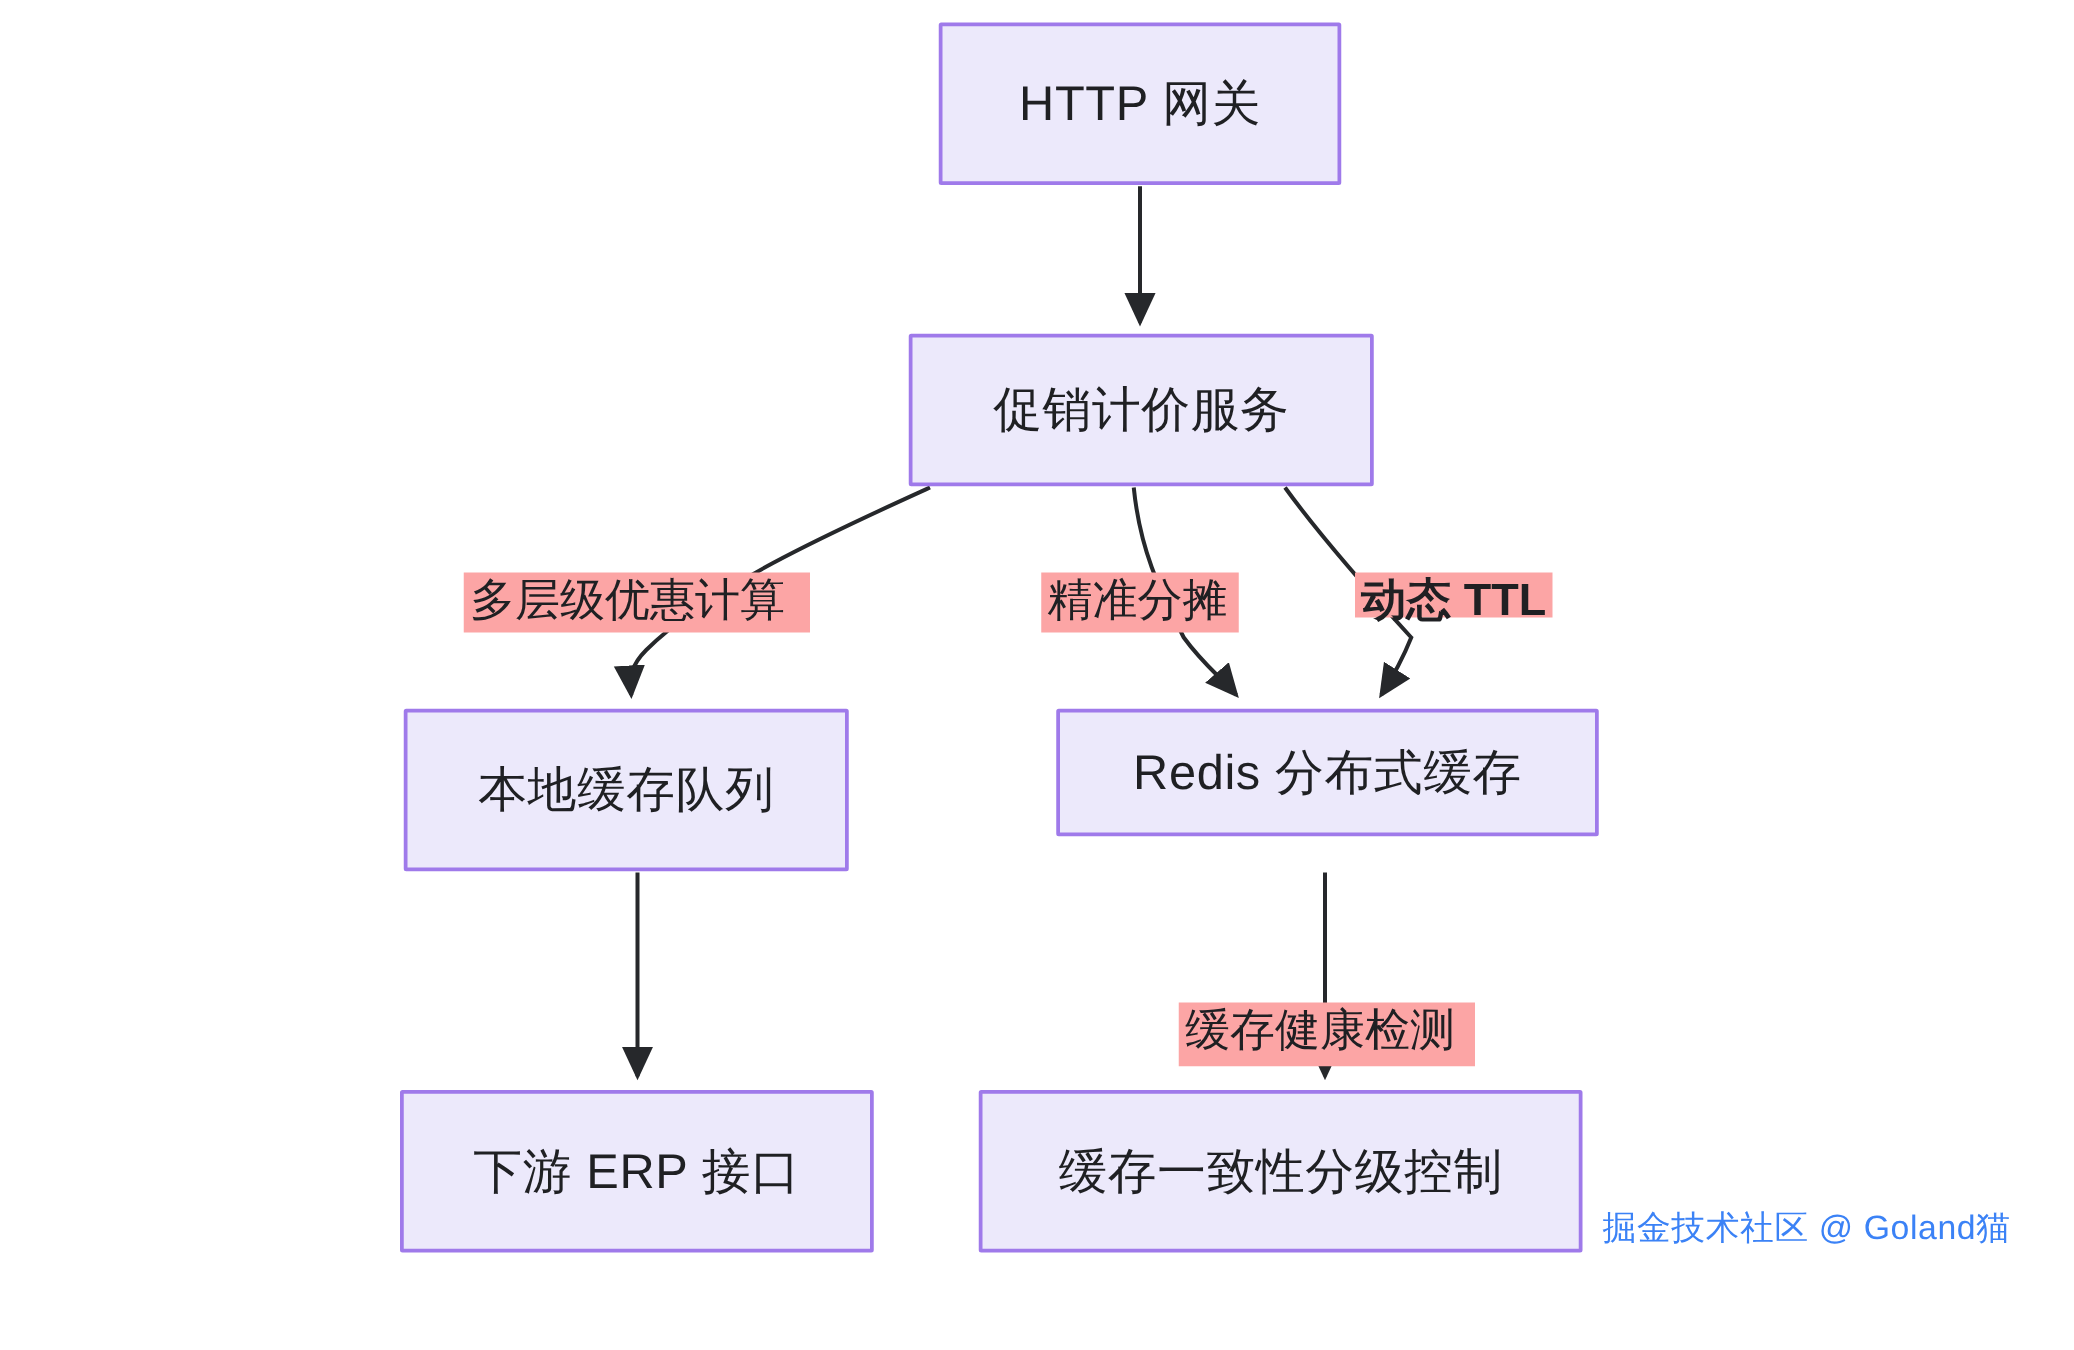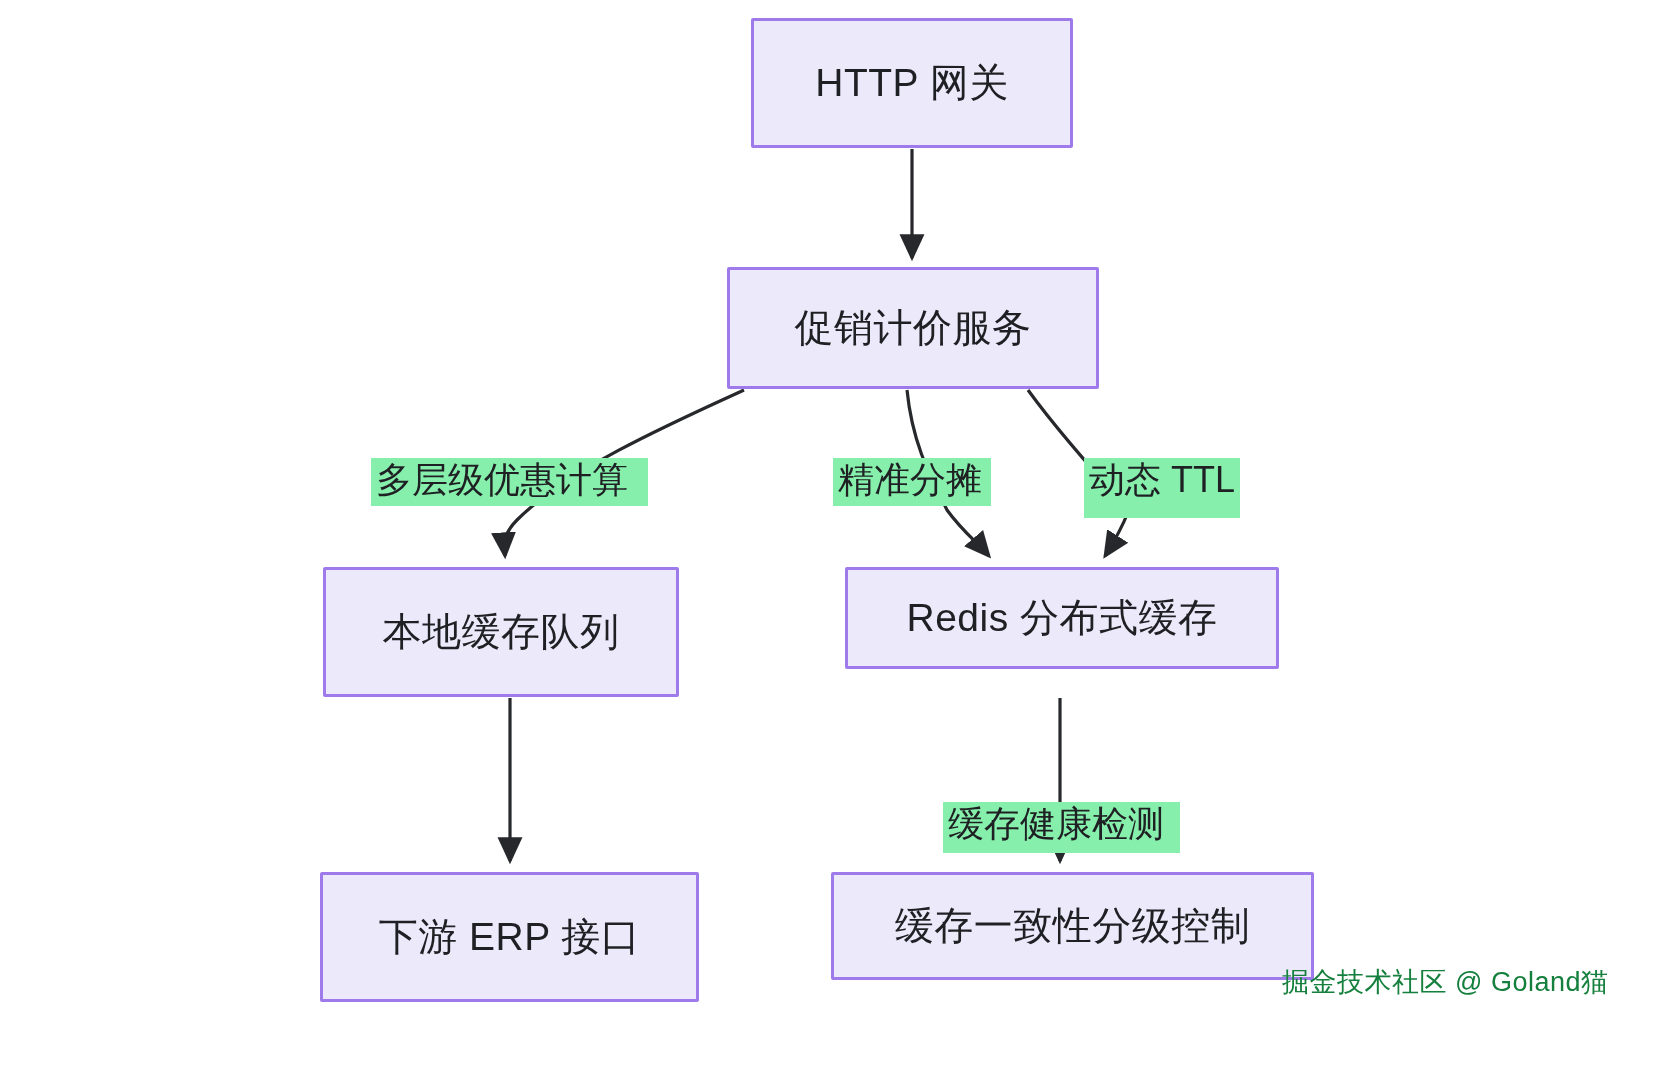--- a/index.html
+++ b/index.html
@@ -34,31 +34,31 @@
     display: flex;
     align-items: center;
     justify-content: center;
     color: #1f2023;
     font-size: 39px;
     letter-spacing: 0.5px;
     white-space: nowrap;
   }
   .edge-label {
     position: absolute;
-    background: #86efac;
+    background: #fca5a5;
     color: #1f2023;
     font-size: 36px;
     line-height: 1.12;
     padding: 2px 5px;
     white-space: nowrap;
     box-sizing: border-box;
   }
   .watermark {
     position: absolute;
-    color: #15803d;
+    color: #3b82f6;
     font-size: 27px;
     white-space: nowrap;
     letter-spacing: 0.5px;
   }
 </style>
 </head>
 <body>
 
 <div id="canvas">
 
@@ -80,22 +80,22 @@
     <path d="M483,698 L483,861" fill="none" stroke="#26282b" stroke-width="3.2" marker-end="url(#arrowhead)"></path>
 
     <path d="M1033,698 L1033,861" fill="none" stroke="#26282b" stroke-width="3.2" marker-end="url(#arrowhead)"></path>
   </svg>
 
   <div class="node" style="left: 724px; top: 18px; width: 322px; height: 130px;">HTTP 网关</div>
   <div class="node" style="left: 700px; top: 267px; width: 372px; height: 122px;">促销计价服务</div>
   <div class="node" style="left: 296px; top: 567px; width: 356px; height: 130px;">本地缓存队列</div>
   <div class="node" style="left: 818px; top: 567px; width: 434px; height: 102px;">Redis 分布式缓存</div>
   <div class="node" style="left: 293px; top: 872px; width: 379px; height: 130px;">下游 ERP 接口</div>
-  <div class="node" style="left: 804px; top: 872px; width: 483px; height: 108px;">缓存一致性分级控制</div>
+  <div class="node" style="left: 756px; top: 872px; width: 483px; height: 130px;">缓存一致性分级控制</div>
 
   <div class="edge-label" style="left: 344px; top: 458px; min-width: 277px; height: 48px;">多层级优惠计算</div>
   <div class="edge-label" style="left: 806px; top: 458px; min-width: 158px; height: 48px;">精准分摊</div>
-  <div class="edge-label" style="left: 1057px; top: 458px; min-width: 152px; height: 60px;">动态 TTL</div>
+  <div class="edge-label" style="left: 1057px; top: 458px; min-width: 152px; height: 36px; font-weight: bold;">动态 TTL</div>
   <div class="edge-label" style="left: 916px; top: 802px; min-width: 237px; height: 51px;">缓存健康检测</div>
 
   <div class="watermark" style="left: 1255px; top: 964px;">掘金技术社区 @ Goland猫</div>
 
 </div>
 
 </body></html>

